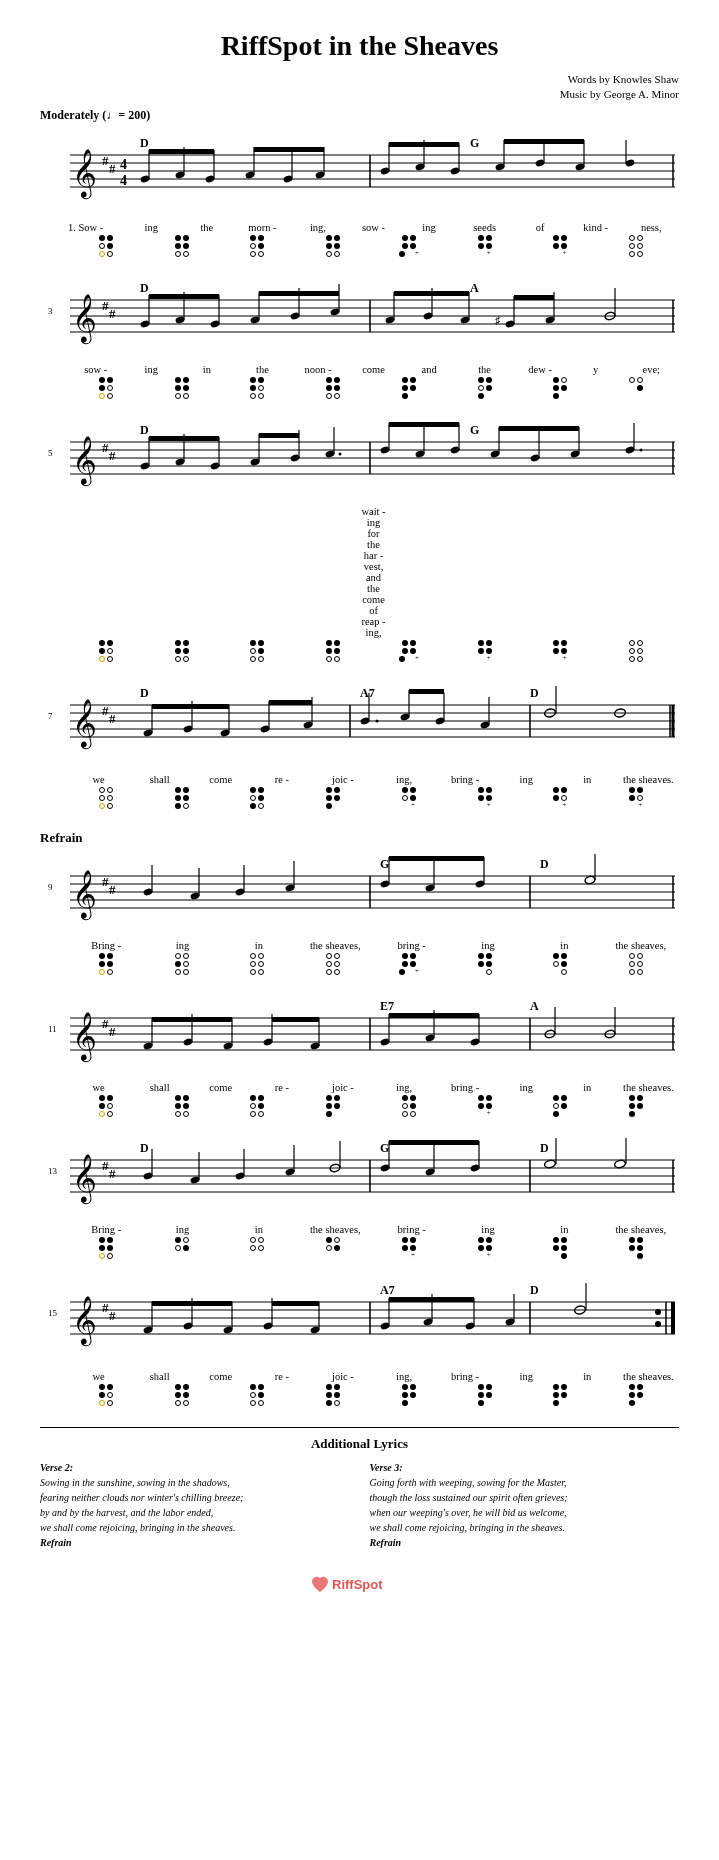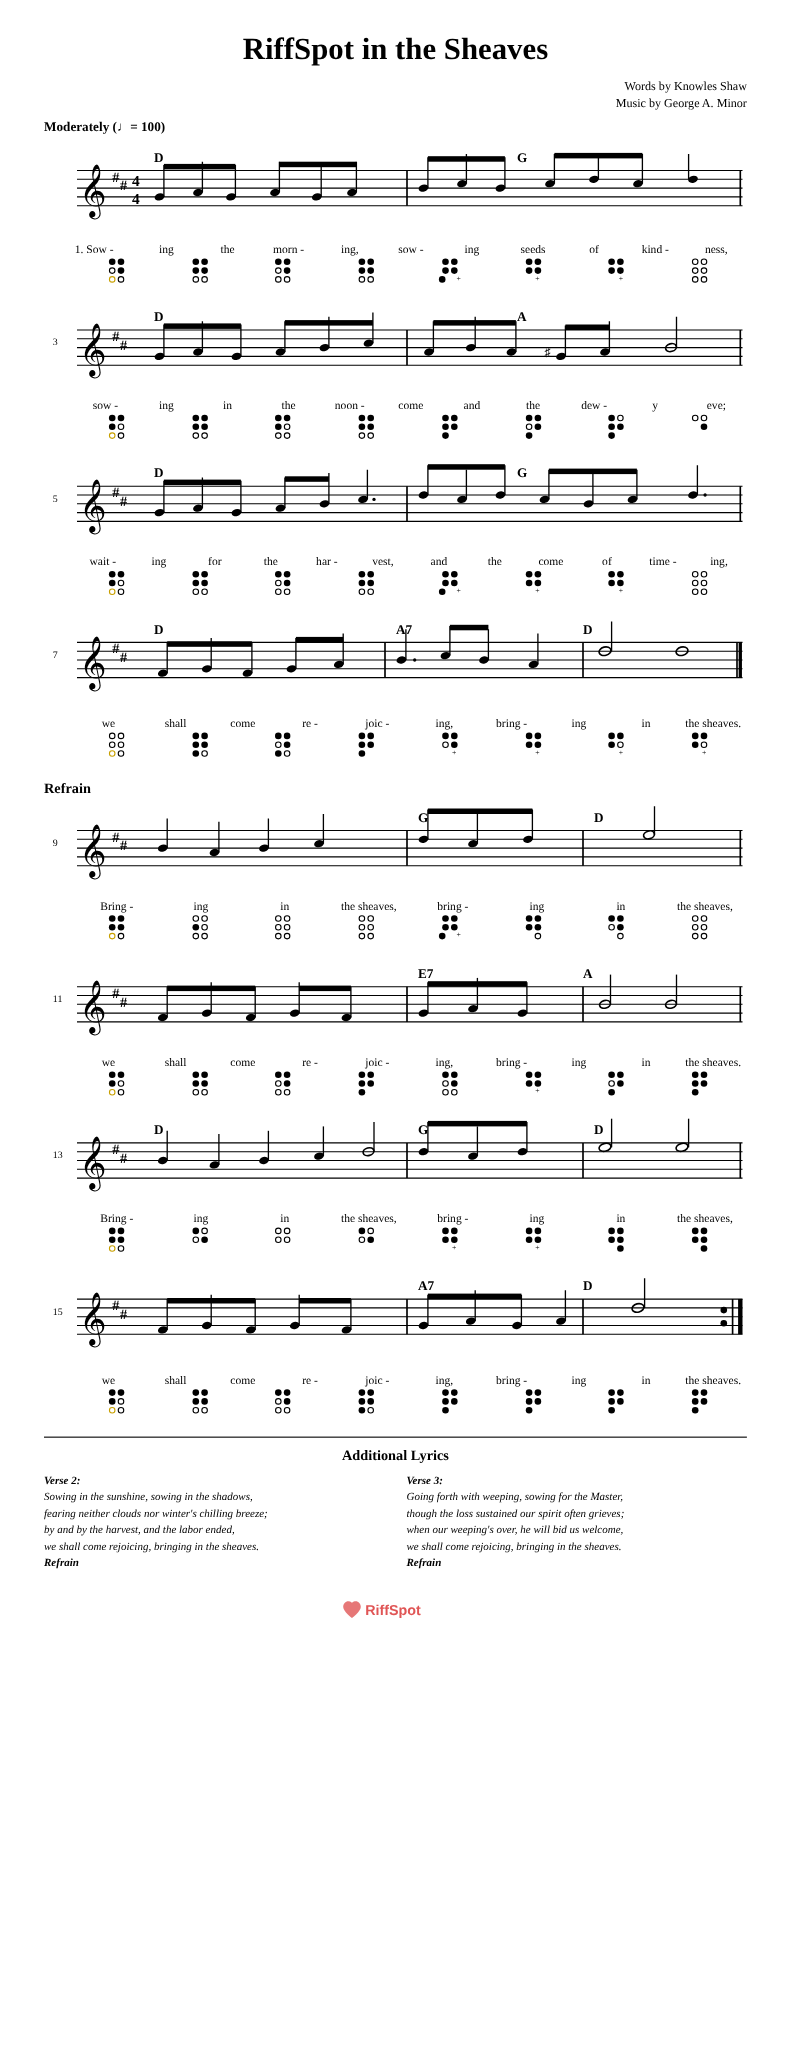--- a/index.html
+++ b/index.html
@@ -152,21 +152,21 @@
 
 <div class="page-container">
 
   <h1 class="title">RiffSpot in the Sheaves</h1>
 
   <div class="attribution">
     <div>Words by Knowles Shaw</div>
     <div>Music by George A. Minor</div>
   </div>
 
-  <div class="tempo-line">Moderately (♩= 100)</div>
+  <div class="tempo-line">Moderately (♩= 200)</div>
 
   <div class="main-staff-area">
     <svg class="staff-svg" height="95" viewBox="0 0 639 95">
 
       <line x1="30" y1="30" x2="635" y2="30" class="staff-line"></line>
       <line x1="30" y1="38" x2="635" y2="38" class="staff-line"></line>
       <line x1="30" y1="46" x2="635" y2="46" class="staff-line"></line>
       <line x1="30" y1="54" x2="635" y2="54" class="staff-line"></line>
       <line x1="30" y1="62" x2="635" y2="62" class="staff-line"></line>
 
@@ -609,32 +609,32 @@
       <ellipse cx="535" cy="40" rx="4.5" ry="3.2" transform="rotate(-15,535,40)" class="note-head"></ellipse>
       <line x1="539" y1="40" x2="539" y2="13" class="stem"></line>
       <rect x="459" y="12" width="80" height="5" class="beam"></rect>
 
       <ellipse cx="590" cy="36" rx="4.5" ry="3.2" transform="rotate(-15,590,36)" class="note-head"></ellipse>
       <line x1="594" y1="36" x2="594" y2="9" class="stem"></line>
       <circle cx="601" cy="36" r="1.5" class="note-head"></circle>
     </svg>
   </div>
 
-  <div style="display:flex; font-size:10.5px; font-family:'Times New Roman',serif; padding-left:28px; margin-bottom:1px;">
+  <div style="display:flex; font-size:10.5px; font-family:'Times New Roman',serif; padding-left:28px; margin-bottom:1px;flex-direction:column;">
     <span style="flex:1;text-align:center;">wait -</span>
     <span style="flex:1;text-align:center;">ing</span>
     <span style="flex:1;text-align:center;">for</span>
     <span style="flex:1;text-align:center;">the</span>
     <span style="flex:1;text-align:center;">har -</span>
     <span style="flex:1;text-align:center;">vest,</span>
     <span style="flex:1;text-align:center;">and</span>
     <span style="flex:1;text-align:center;">the</span>
     <span style="flex:1;text-align:center;">come</span>
     <span style="flex:1;text-align:center;">of</span>
-    <span style="flex:1;text-align:center;">time -</span>
+    <span style="flex:1;text-align:center;">reap -</span>
     <span style="flex:1;text-align:center;">ing,</span>
   </div>
 
   <div class="chord-grid-section" style="margin-bottom:14px;">
     <div class="chord-col">
       <div class="dot-row">
           <span class="d"></span>
           <span class="d"></span>
         </div>
       <div class="dot-row">

